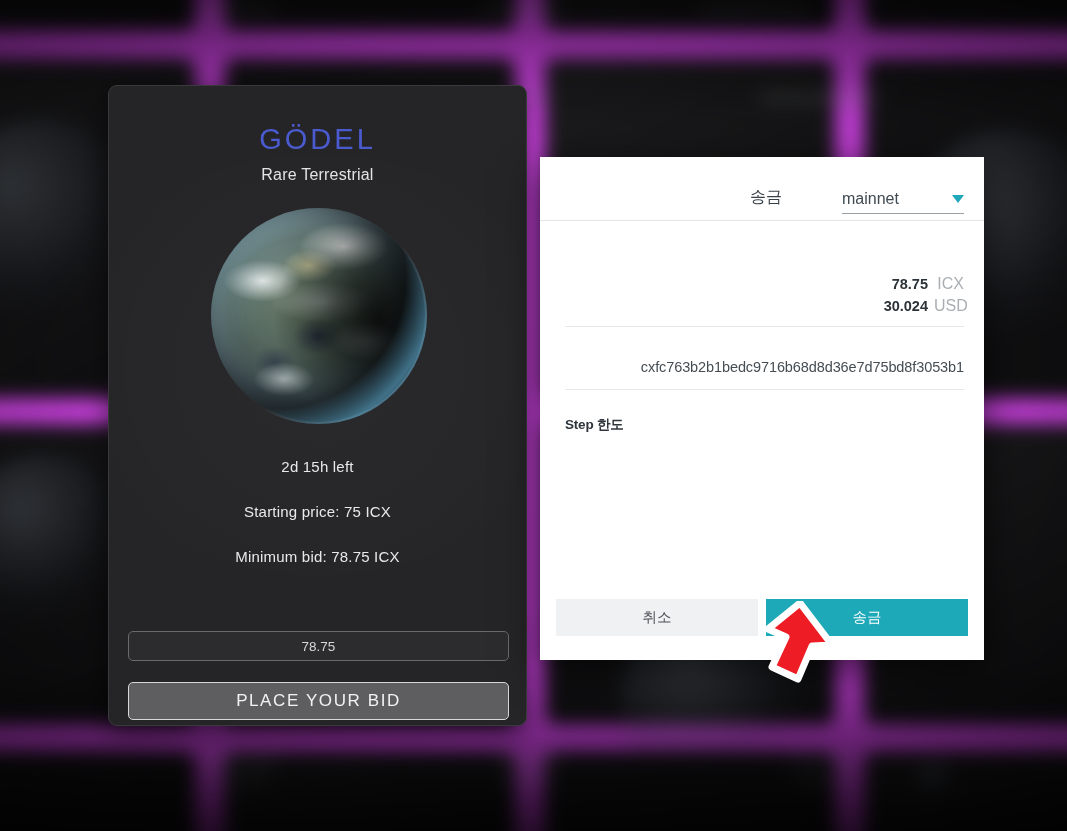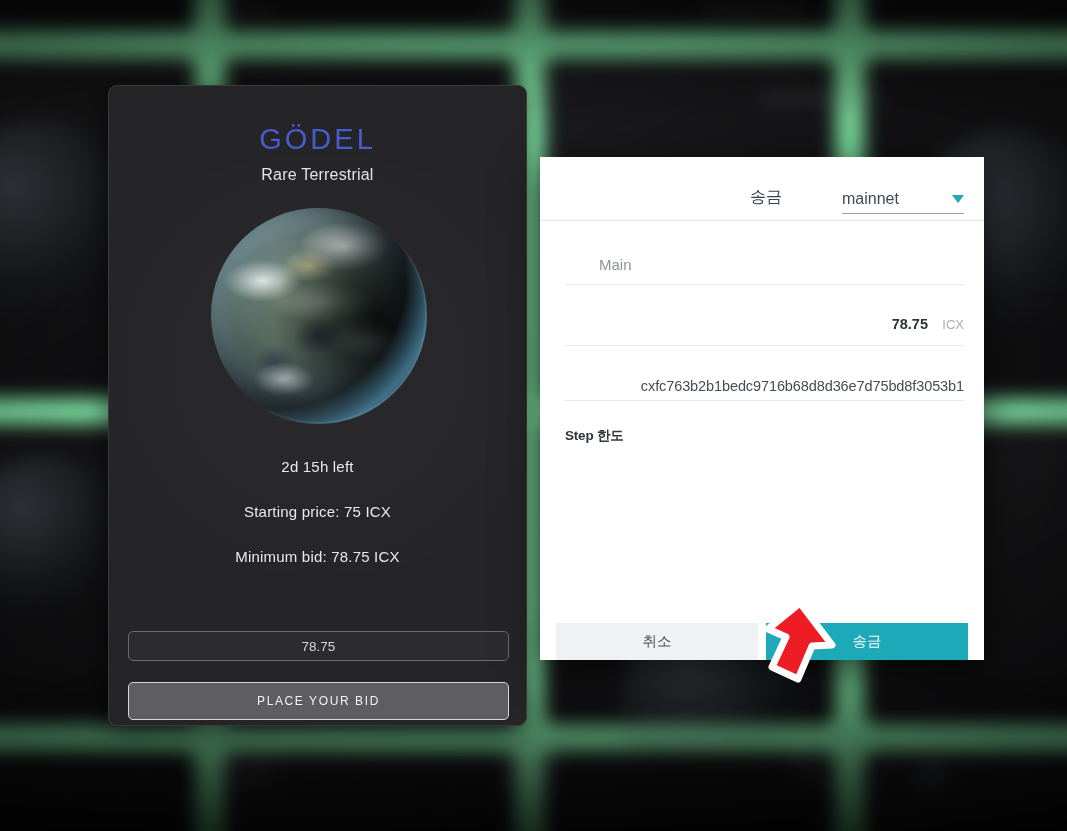--- a/index.html
+++ b/index.html
@@ -9,21 +9,21 @@
     height: 831px;
     overflow: hidden;
     background: #0a0a0a;
     font-family: "Liberation Sans", sans-serif;
   }
 
   #root {
     position: relative;
     width: 1067px;
     height: 831px;
-    background: #86efac;
+    background: #d946ef;
     overflow: hidden;
   }
 
   
   .bg-layer {
     position: absolute;
     inset: 0;
     filter: blur(9px);
     opacity: 1;
   }
@@ -168,21 +168,21 @@
     outline: none;
   }
   .bid-button {
     position: absolute;
     left: 19px; bottom: 44px;
     width: 381px; height: 38px;
     background: #5e5e60;
     border: 1px solid #d8d8da;
     border-radius: 5px;
     color: #f2f2f4;
-    font-size: 12px;
+    font-size: 17px;
     letter-spacing: 1.6px;
     font-family: "Liberation Sans", sans-serif;
     cursor: pointer;
   }
 
   
   .iconex {
     position: absolute;
     left: 540px; top: 157px;
     width: 444px; height: 503px;
@@ -282,47 +282,47 @@
     align-items: baseline;
     line-height: 1.35;
   }
   .amount-num {
     font-size: 14.5px;
     color: #2b3238;
     font-weight: bold;
     text-align: right;
   }
   .amount-unit {
-    font-size: 13px;
+    font-size: 16px;
     color: #a9aeb3;
     width: 36px;
     text-align: right;
     padding-left: 6px;
   }
 
   .addr-block { margin-top: 32px; }
   .addr-value {
     margin-top: 11px;
-    padding-bottom: 6px;
+    padding-bottom: 14px;
     font-size: 14.5px;
     color: #454d54;
     text-align: right;
     border-bottom: 1px solid #e6e8ea;
     letter-spacing: -0.1px;
   }
 
   .step-block { margin-top: 26px; }
 
   .iconex-footer {
     position: absolute;
     left: 0; bottom: 0;
     width: 100%;
     height: 61px;
     display: flex;
-    align-items: flex-end;
+    align-items: flex-start;
     justify-content: center;
     gap: 8px;
     background: #ffffff;
   }
   .btn-cancel {
     width: 202px; height: 37px;
     background: #f0f1f2;
     border: none;
     color: #4a5258;
     font-size: 14.5px;
@@ -422,31 +422,32 @@
       <div class="header-title">송금</div>
       <div class="net-select">
         <span class="net-value">mainnet</span>
         <span class="net-caret"></span>
       </div>
     </div>
 
     <div class="iconex-body">
 
       <div>
-        <div class="field-value-row">
-          <span class="field-value">Main</span>
-        </div>
       </div>
 
       <div class="amount-block">
         <div class="amount-rows">
           <div class="amount-row">
             <span class="amount-num">78.75</span>
             <span class="amount-unit">ICX</span>
           </div>
+          <div class="amount-row">
+            <span class="amount-num">30.024</span>
+            <span class="amount-unit">USD</span>
+          </div>
         </div>
       </div>
 
       <div class="addr-block">
         <div class="addr-value">cxfc763b2b1bedc9716b68d8d36e7d75bd8f3053b1</div>
       </div>
 
       <div class="step-block">
         <div class="field-label">Step 한도</div>
       </div>

